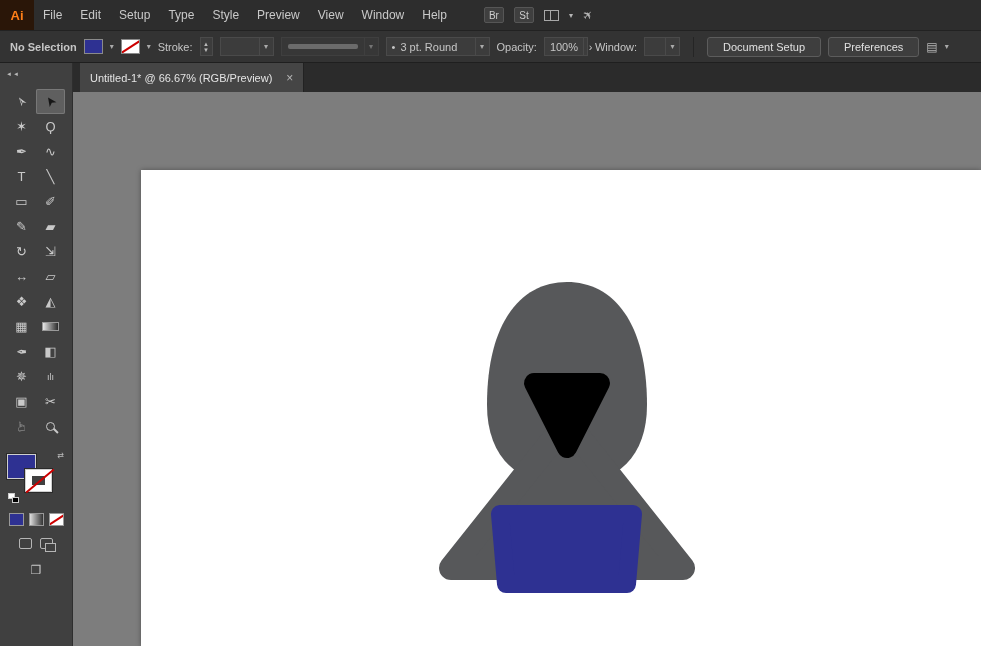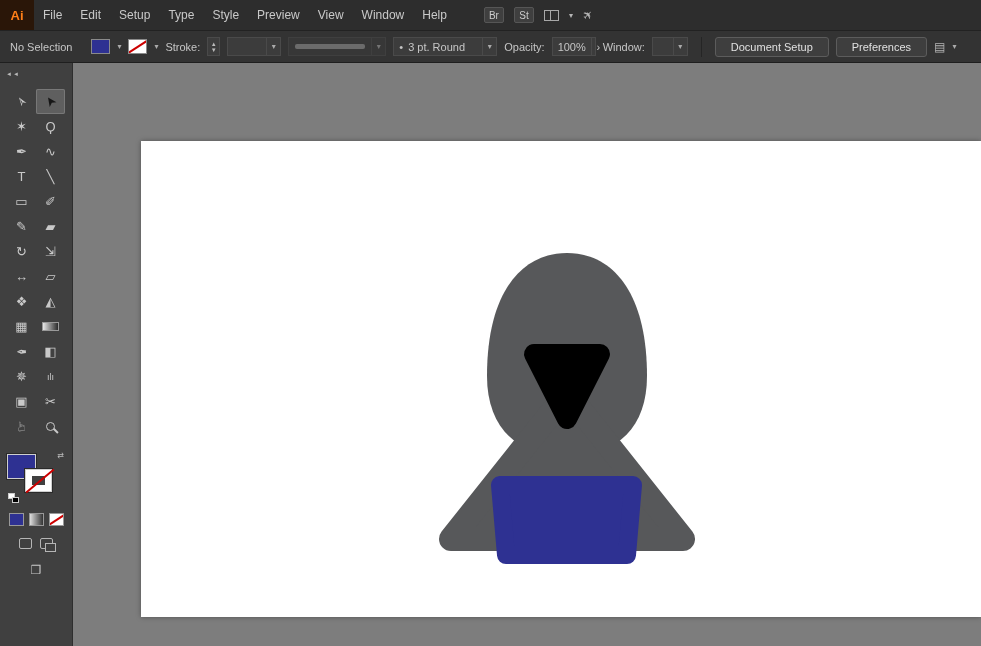--- a/index.html
+++ b/index.html
@@ -12,21 +12,21 @@
   .menu-item { padding: 0 9px; display: flex; align-items: center; cursor: default; }
   .appbar-icons { display: flex; align-items: center; margin-left: 28px; gap: 10px; }
   .badge { width: 20px; height: 16px; background: #3f3f3f; border: 1px solid #565656; border-radius: 2px; font-size: 10px; display: flex; align-items: center; justify-content: center; color: #cccccc; }
   .ws-icon { width: 15px; height: 11px; border: 1px solid #a8a8a8; position: relative; display: inline-block; }
   .ws-icon::after { content:""; position:absolute; left:5px; top:0; bottom:0; width:1px; background:#a8a8a8; }
   .chev { font-size: 8px; color: #b5b5b5; }
   .gpu { display:inline-block; transform: rotate(-45deg); color:#b5b5b5; font-size: 12px; }
 
   
   #controlbar { height: 33px; background: #333333; border-top: 1px solid #222; border-bottom: 1px solid #1f1f1f; display: flex; align-items: center; font-size: 11px; color: #c6c6c6; padding: 0 10px; gap: 7px; }
-  .sel-status { margin-right: 12px; }
+  .sel-status { margin-right: 0; font-weight: bold; }
   .swatch { width: 19px; height: 15px; border: 1px solid #8a8a8a; display:inline-block; }
   .slash { position: relative; overflow: hidden; background: #fff; }
   .slash::after { content:""; position:absolute; left:-4px; right:-4px; top:46%; height:2px; background:#c00; transform:rotate(-33deg); }
   .dd { font-size: 8px; color: #aaa; }
   .combo { display: flex; align-items: center; border: 1px solid #4a4a4a; background: #3c3c3c; height: 19px; }
   .combo .cell { padding: 0 5px; display: flex; align-items: center; height: 100%; }
   .combo .chevcell { border-left: 1px solid #4a4a4a; width: 14px; justify-content: center; }
   .stepper { width: 13px; height: 19px; border: 1px solid #4a4a4a; background: #3c3c3c; display: flex; flex-direction: column; align-items: center; justify-content: center; font-size: 6px; line-height: 6px; color: #bbb; }
   .disabled { opacity: .55; }
   .wp-line { width: 70px; height: 5px; background: #9a9a9a; margin: 0 6px; border-radius: 2px; }
@@ -269,20 +269,26 @@
 
     <div class="dm">
       <span class="dm-icon"></span>
       <span class="dm-icon dm-behind"></span>
     </div>
 
     <div class="sm">❐</div>
   </div>
 
   <div id="docarea">
+    <div id="tabbar">
+      <div class="tab">
+        <span>Untitled-1* @ 66.67% (RGB/Preview)</span>
+        <span class="tab-close">×</span>
+      </div>
+    </div>
 
     <div id="canvas" style="background: rgb(125, 125, 125);">
       <div id="artboard" style="background: rgb(255, 255, 255);">
         <svg width="840" height="476" viewBox="0 0 840 476">
           <path d="M346 235 C346 152 380 112 426 112 C472 112 506 152 506 235 C506 285 478 315 426 315 C374 315 346 285 346 235 Z" fill="#57585a"></path>
           <path d="M426 252 L542 398 L310 398 Z" stroke-width="24" stroke-linejoin="round" fill="#57585a" stroke="#57585a"></path>
           <path d="M393 213 L459 213 L426 278 Z" stroke-width="20" stroke-linejoin="round" fill="#000000" stroke="#000000"></path>
           <path d="M359 344 L492 344 L486 414 L365 414 Z" stroke-width="18" stroke-linejoin="round" fill="#2e3192" stroke="#2e3192"></path>
         </svg>
       </div>

